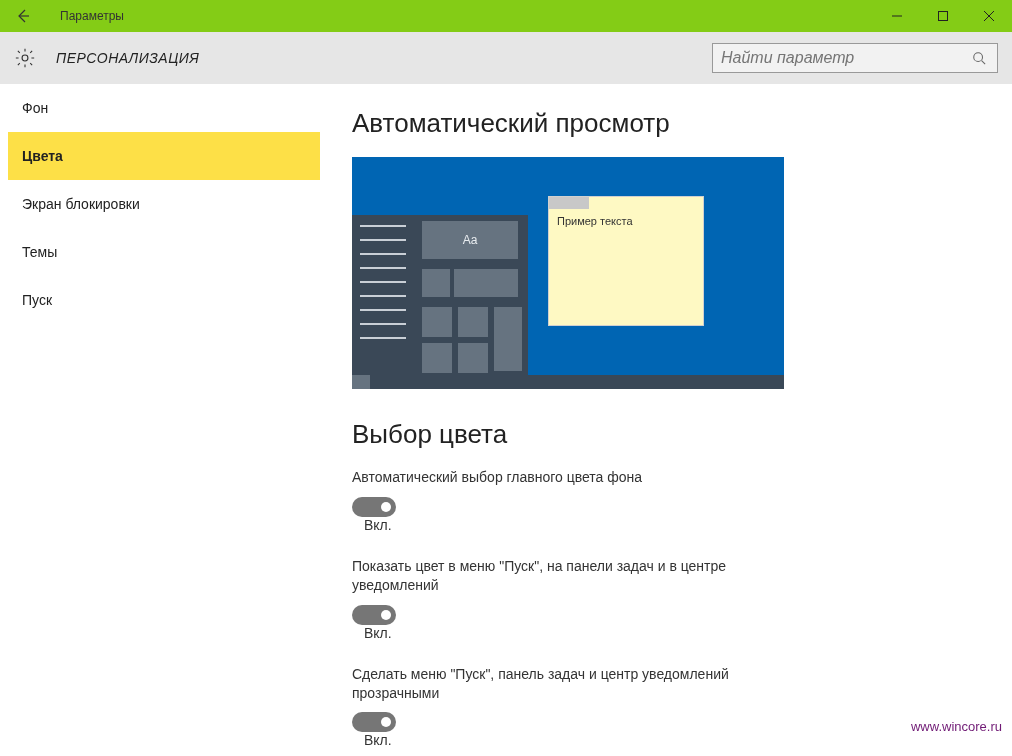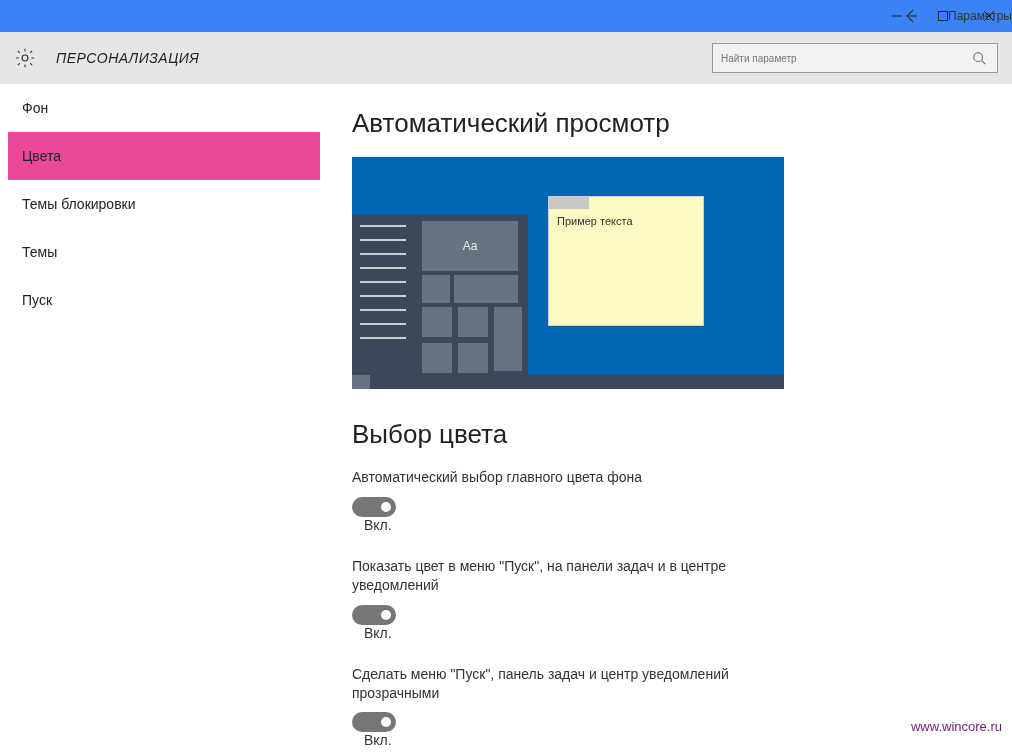--- a/index.html
+++ b/index.html
@@ -1,59 +1,59 @@
 <!DOCTYPE html>
 <html><head>
 <meta charset="utf-8">
 <style>
   * { box-sizing: border-box; margin: 0; padding: 0; font-family: "Segoe UI", Tahoma, sans-serif; }
   html, body { width: 1012px; height: 756px; background: #fff; overflow: hidden; }
 
   
-  .titlebar { height: 32px; background: #3b82f6; display: flex; align-items: center; position: relative; justify-content: flex-end; }
+  .titlebar { height: 32px; background: #84cc16; display: flex; align-items: center; position: relative; }
   .titlebar .back { width: 46px; height: 32px; display: flex; align-items: center; justify-content: center; cursor: pointer; }
   .titlebar .title { font-size: 12px; color: #333; margin-left: 14px; }
   .win-ctrls { position: absolute; right: 0; top: 0; display: flex; }
   .win-btn { width: 46px; height: 32px; display: flex; align-items: center; justify-content: center; cursor: pointer; }
   .win-btn svg { stroke: #222; }
 
   
   .header { height: 52px; background: #e6e6e6; display: flex; align-items: center; padding-left: 10px; }
   .header .gear { width: 30px; height: 30px; display: flex; align-items: center; justify-content: center; }
   .header .category { font-size: 14px; letter-spacing: 0.5px; color: #222; margin-left: 16px; font-weight: 400; font-style: italic; }
   .header .search { margin-left: auto; margin-right: 14px; width: 286px; height: 30px; border: 1px solid #999; background: #f2f2f2; display: flex; align-items: center; padding: 0 8px; }
-  .header .search input { flex: 1; border: none; background: transparent; font-size: 10px; outline: none; color: #666; }
+  .header .search input { flex: 1; border: none; background: transparent; font-size: 16px; outline: none; color: #666; font-style: italic; }
   .header .search .sicon { width: 20px; display:flex; align-items:center; justify-content:center; }
 
   
   .layout { display: flex; height: calc(756px - 32px - 52px); }
   .sidebar { width: 320px; background: #fff; padding-left: 8px; }
   .sidebar .item { height: 48px; display: flex; align-items: center; padding-left: 14px; font-size: 14px; color: #222; cursor: pointer; }
-  .sidebar .item.selected { background: #ec4899; }
+  .sidebar .item.selected { background: #fde047; font-weight: bold; }
 
   .content { flex: 1; background: #fff; padding: 0 0 0 32px; overflow-y: auto; }
   h1.sec { font-size: 26px; font-weight: 300; color: #222; margin-top: 24px; margin-bottom: 18px; }
   h2.sec { font-size: 26px; font-weight: 300; color: #222; margin-top: 30px; margin-bottom: 18px; }
 
   .label { font-size: 14px; color: #333; margin-bottom: 10px; max-width: 420px; line-height: 1.35; }
   .toggle-row { display: flex; align-items: flex-start; margin-bottom: 24px; flex-direction: column; }
   .toggle { width: 44px; height: 20px; border-radius: 10px; background: #767676; position: relative; cursor: pointer; }
   .toggle .knob { width: 10px; height: 10px; border-radius: 50%; background: #fff; position: absolute; top: 5px; right: 5px; }
   .toggle-state { font-size: 14px; color: #333; margin-left: 12px; }
 
   .link { font-size: 14px; color: #777; margin-top: 4px; cursor: pointer; }
 
   
   .preview { width: 432px; height: 232px; background: #0065b3; position: relative; overflow:hidden; }
   .preview .taskbar { position: absolute; bottom: 0; left: 0; right: 0; height: 14px; background: #3a4857; }
   .preview .taskbar .startbtn { width: 18px; height: 14px; background: #667380; }
   .preview .startmenu { position: absolute; bottom: 14px; left: 0; width: 176px; height: 160px; background: #3a4857; display:flex; }
   .startmenu .leftcol { width: 70px; padding: 10px 8px; }
   .startmenu .leftcol .line { height: 2px; background: #c9cfd6; margin-bottom: 12px; width: 46px; }
-  .startmenu .tiles { flex:1; padding: 6px 6px 0 0; display:flex; flex-direction:column; gap:4px; }
+  .startmenu .tiles { flex:1; padding: 6px 6px 0 0; display:flex; flex-direction:column; gap:10px; }
   .tiles .big { background:#667380; width: 96px; height: 58px; display:flex; align-items:center; justify-content:center; font-size:12px; color:#e8ecef; }
   .tiles .row2 { display:flex; gap:4px; }
   .tiles .sm1 { background:#667380; width:28px; height:28px; }
   .tiles .med { background:#667380; width:64px; height:28px; }
   .tiles .smgrid { display:grid; grid-template-columns:32px 32px; grid-template-rows:32px 32px; gap:4px; }
   .tiles .sm { background:#667380; width:30px; height:30px; }
   .tiles .tall { background:#667380; width:28px; height:64px; }
   .preview .window { position: absolute; top: 39px; left: 196px; width: 156px; height: 130px; background: #fef9c3; border: 1px solid #d0d0d0; }
   .preview .window .wtitle { height: 12px; background: #c8c8c8; width: 40px; }
   .preview .window .wtext { font-size: 11px; color: #333; padding: 6px 8px; }
@@ -112,21 +112,21 @@
 
 <div class="layout">
   <div class="sidebar">
     <div class="item">
         <span>Фон</span>
       </div>
     <div class="item selected">
         <span>Цвета</span>
       </div>
     <div class="item">
-        <span>Темы блокировки</span>
+        <span>Экран блокировки</span>
       </div>
     <div class="item">
         <span>Темы</span>
       </div>
     <div class="item">
         <span>Пуск</span>
       </div>
   </div>
 
   <div class="content">

